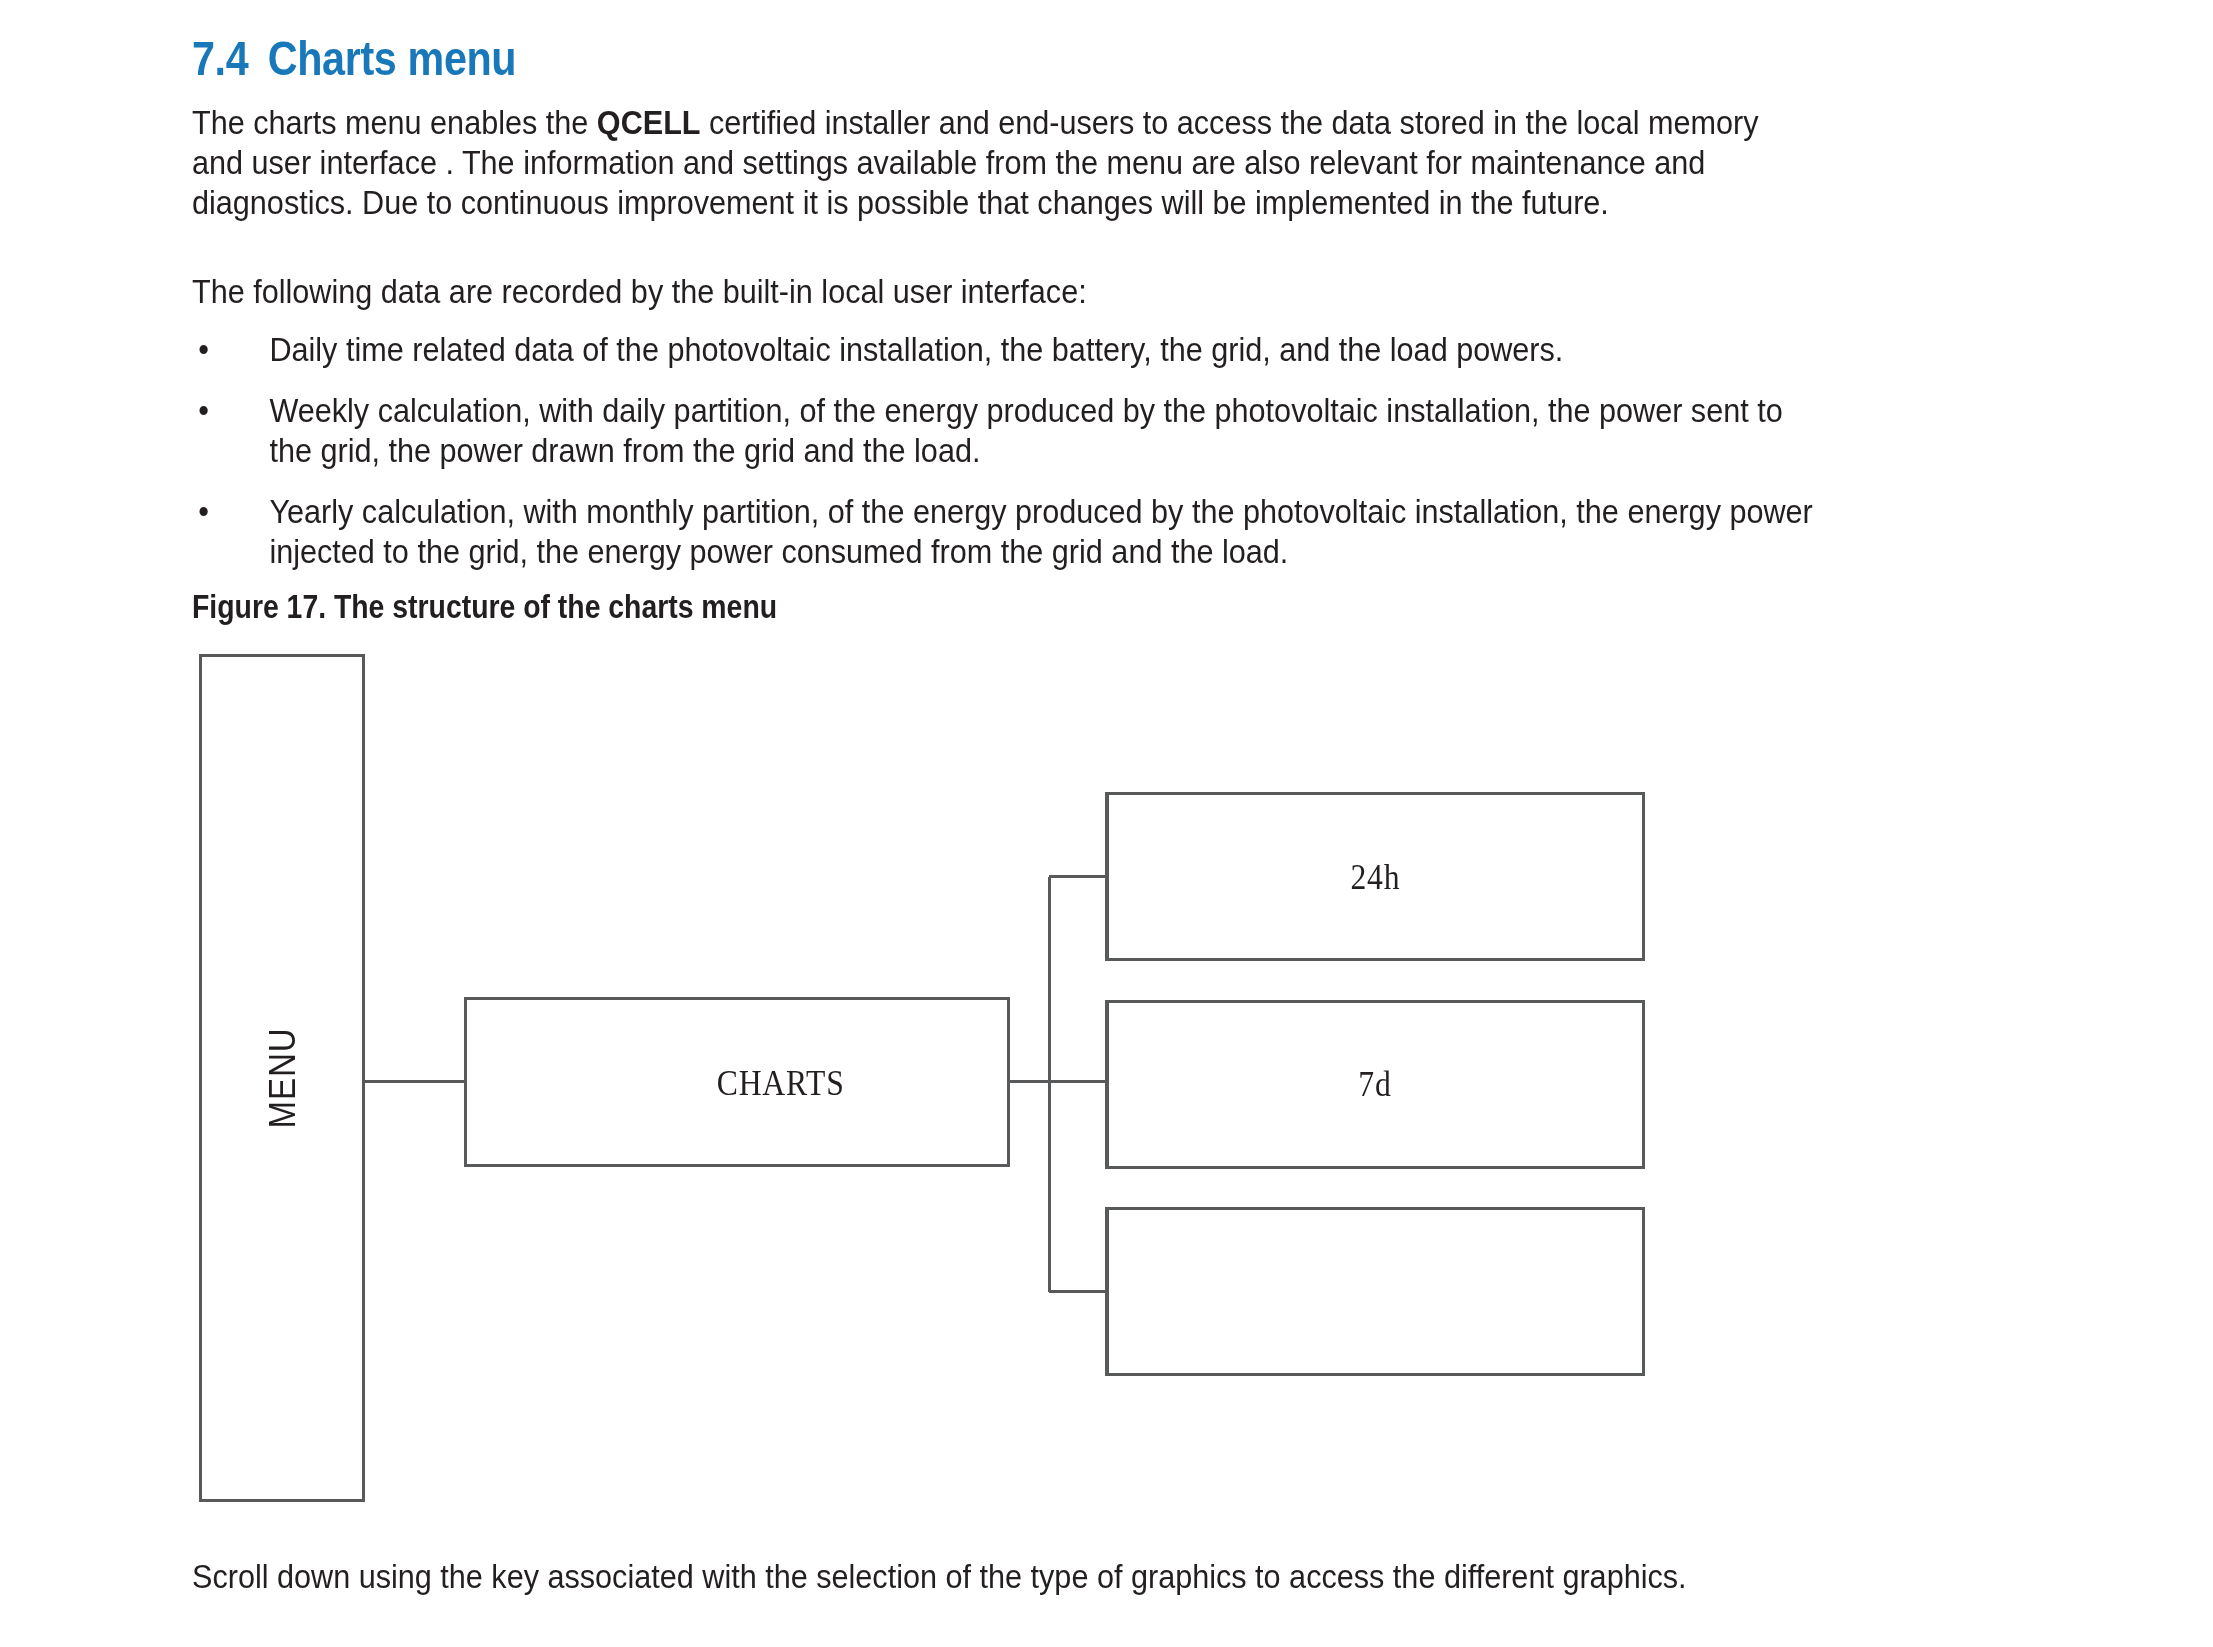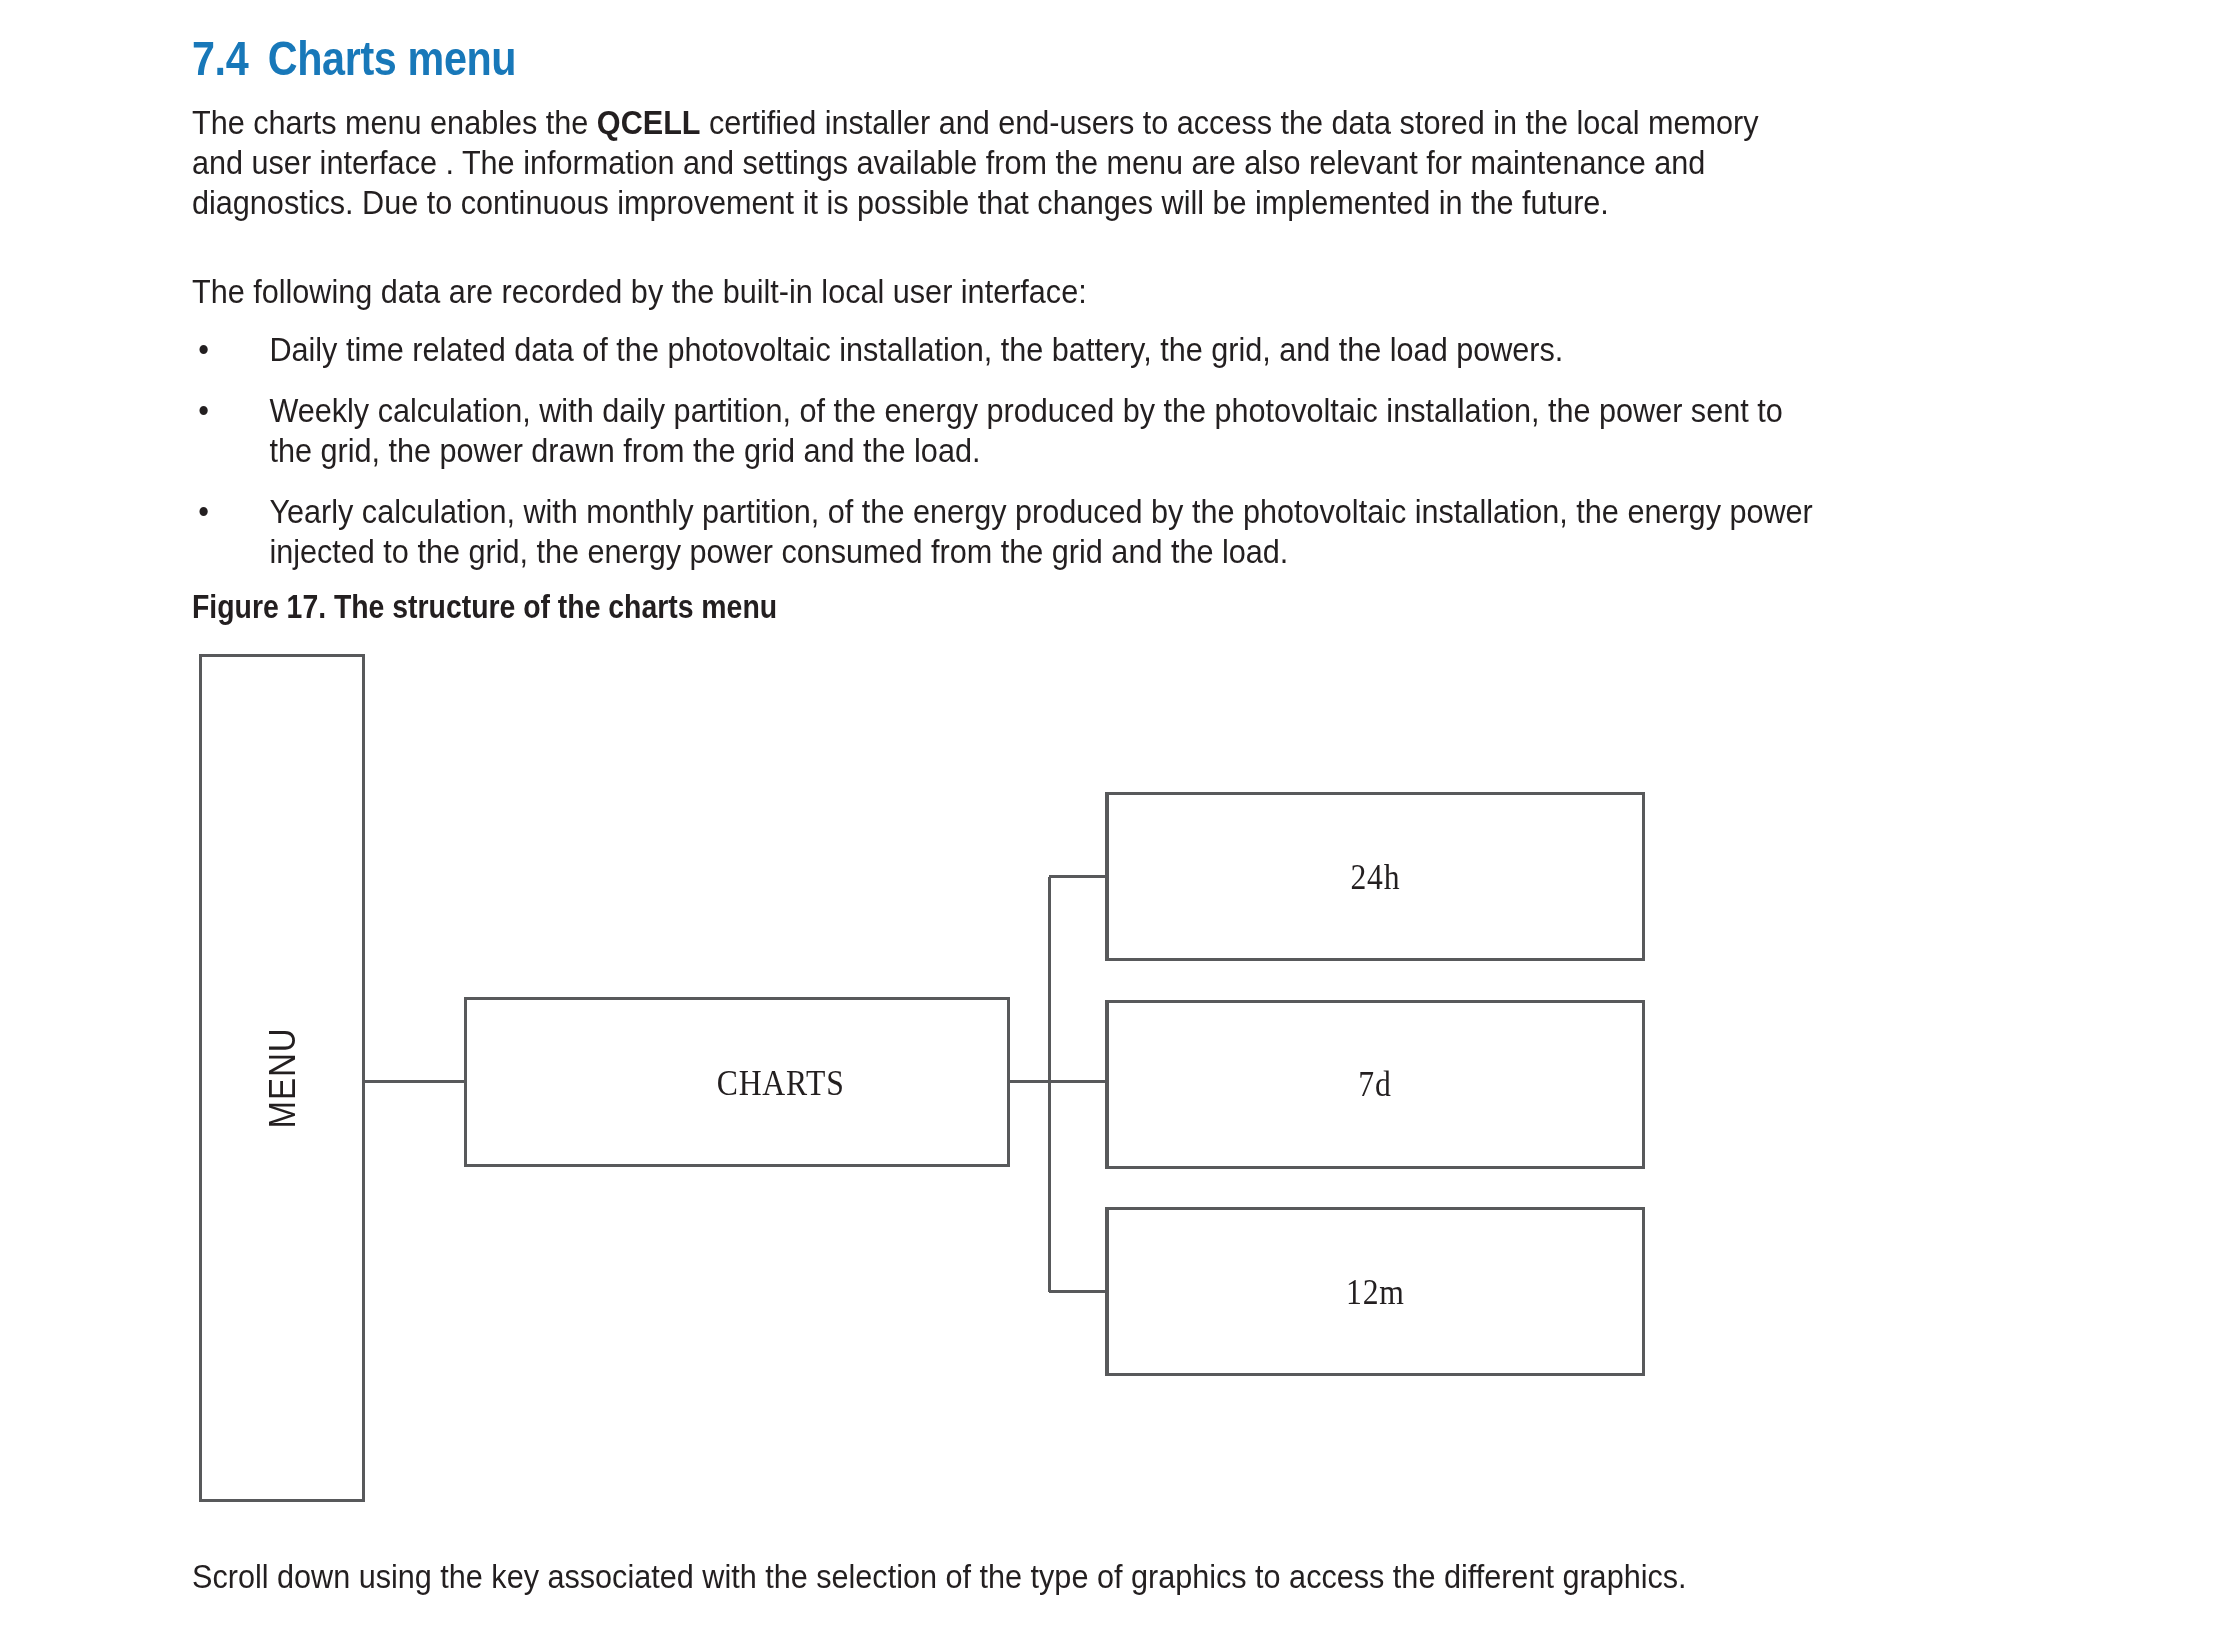--- a/index.html
+++ b/index.html
@@ -228,20 +228,17 @@
   </div>
 
   <div class="box-label" style="left:1107px; top:794px; width:536px; height:166px;">
     <span>24h</span>
   </div>
 
   <div class="box-label" style="left:1107px; top:1001px; width:536px; height:166px;">
     <span>7d</span>
   </div>
 
-  <div class="box-label" style="left:1107px; top:1209px; width:536px; height:166px;">
-    <span>12m</span>
-  </div>
 
   <div class="footer-line">Scroll down using the key associated with the selection of the type of graphics to access the different graphics.</div>
 
 </div>
 
 
 </body></html>

